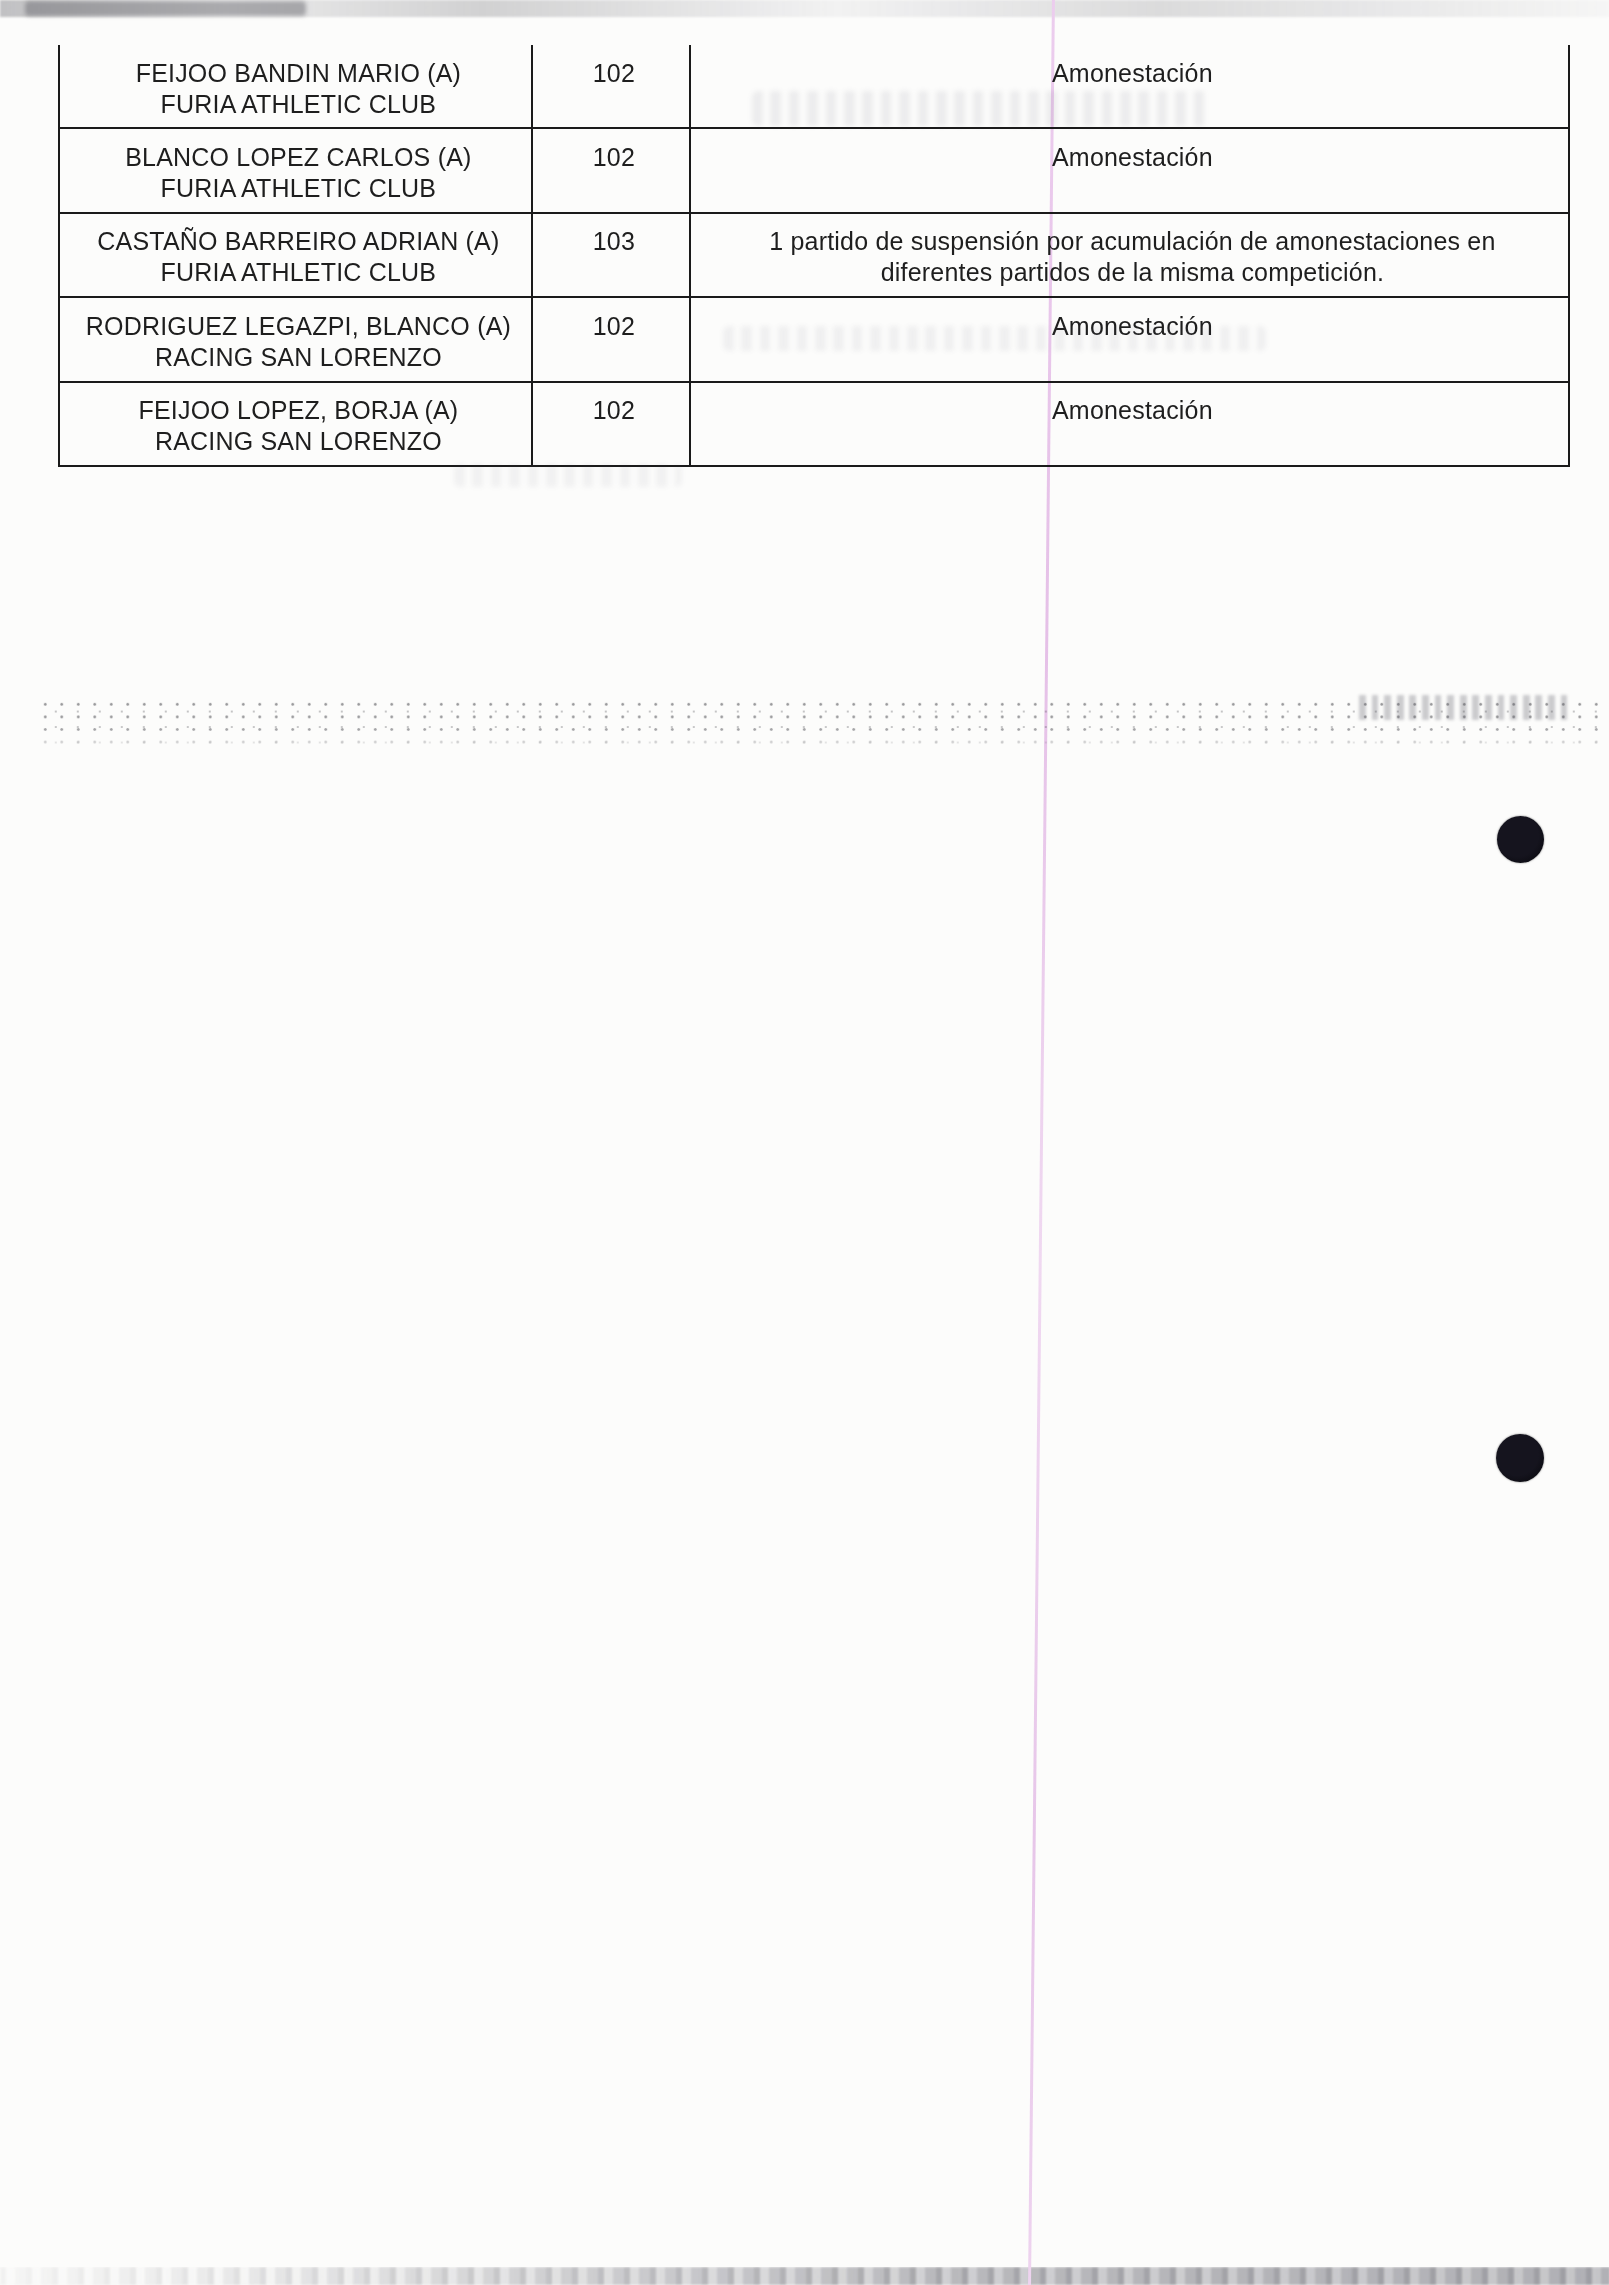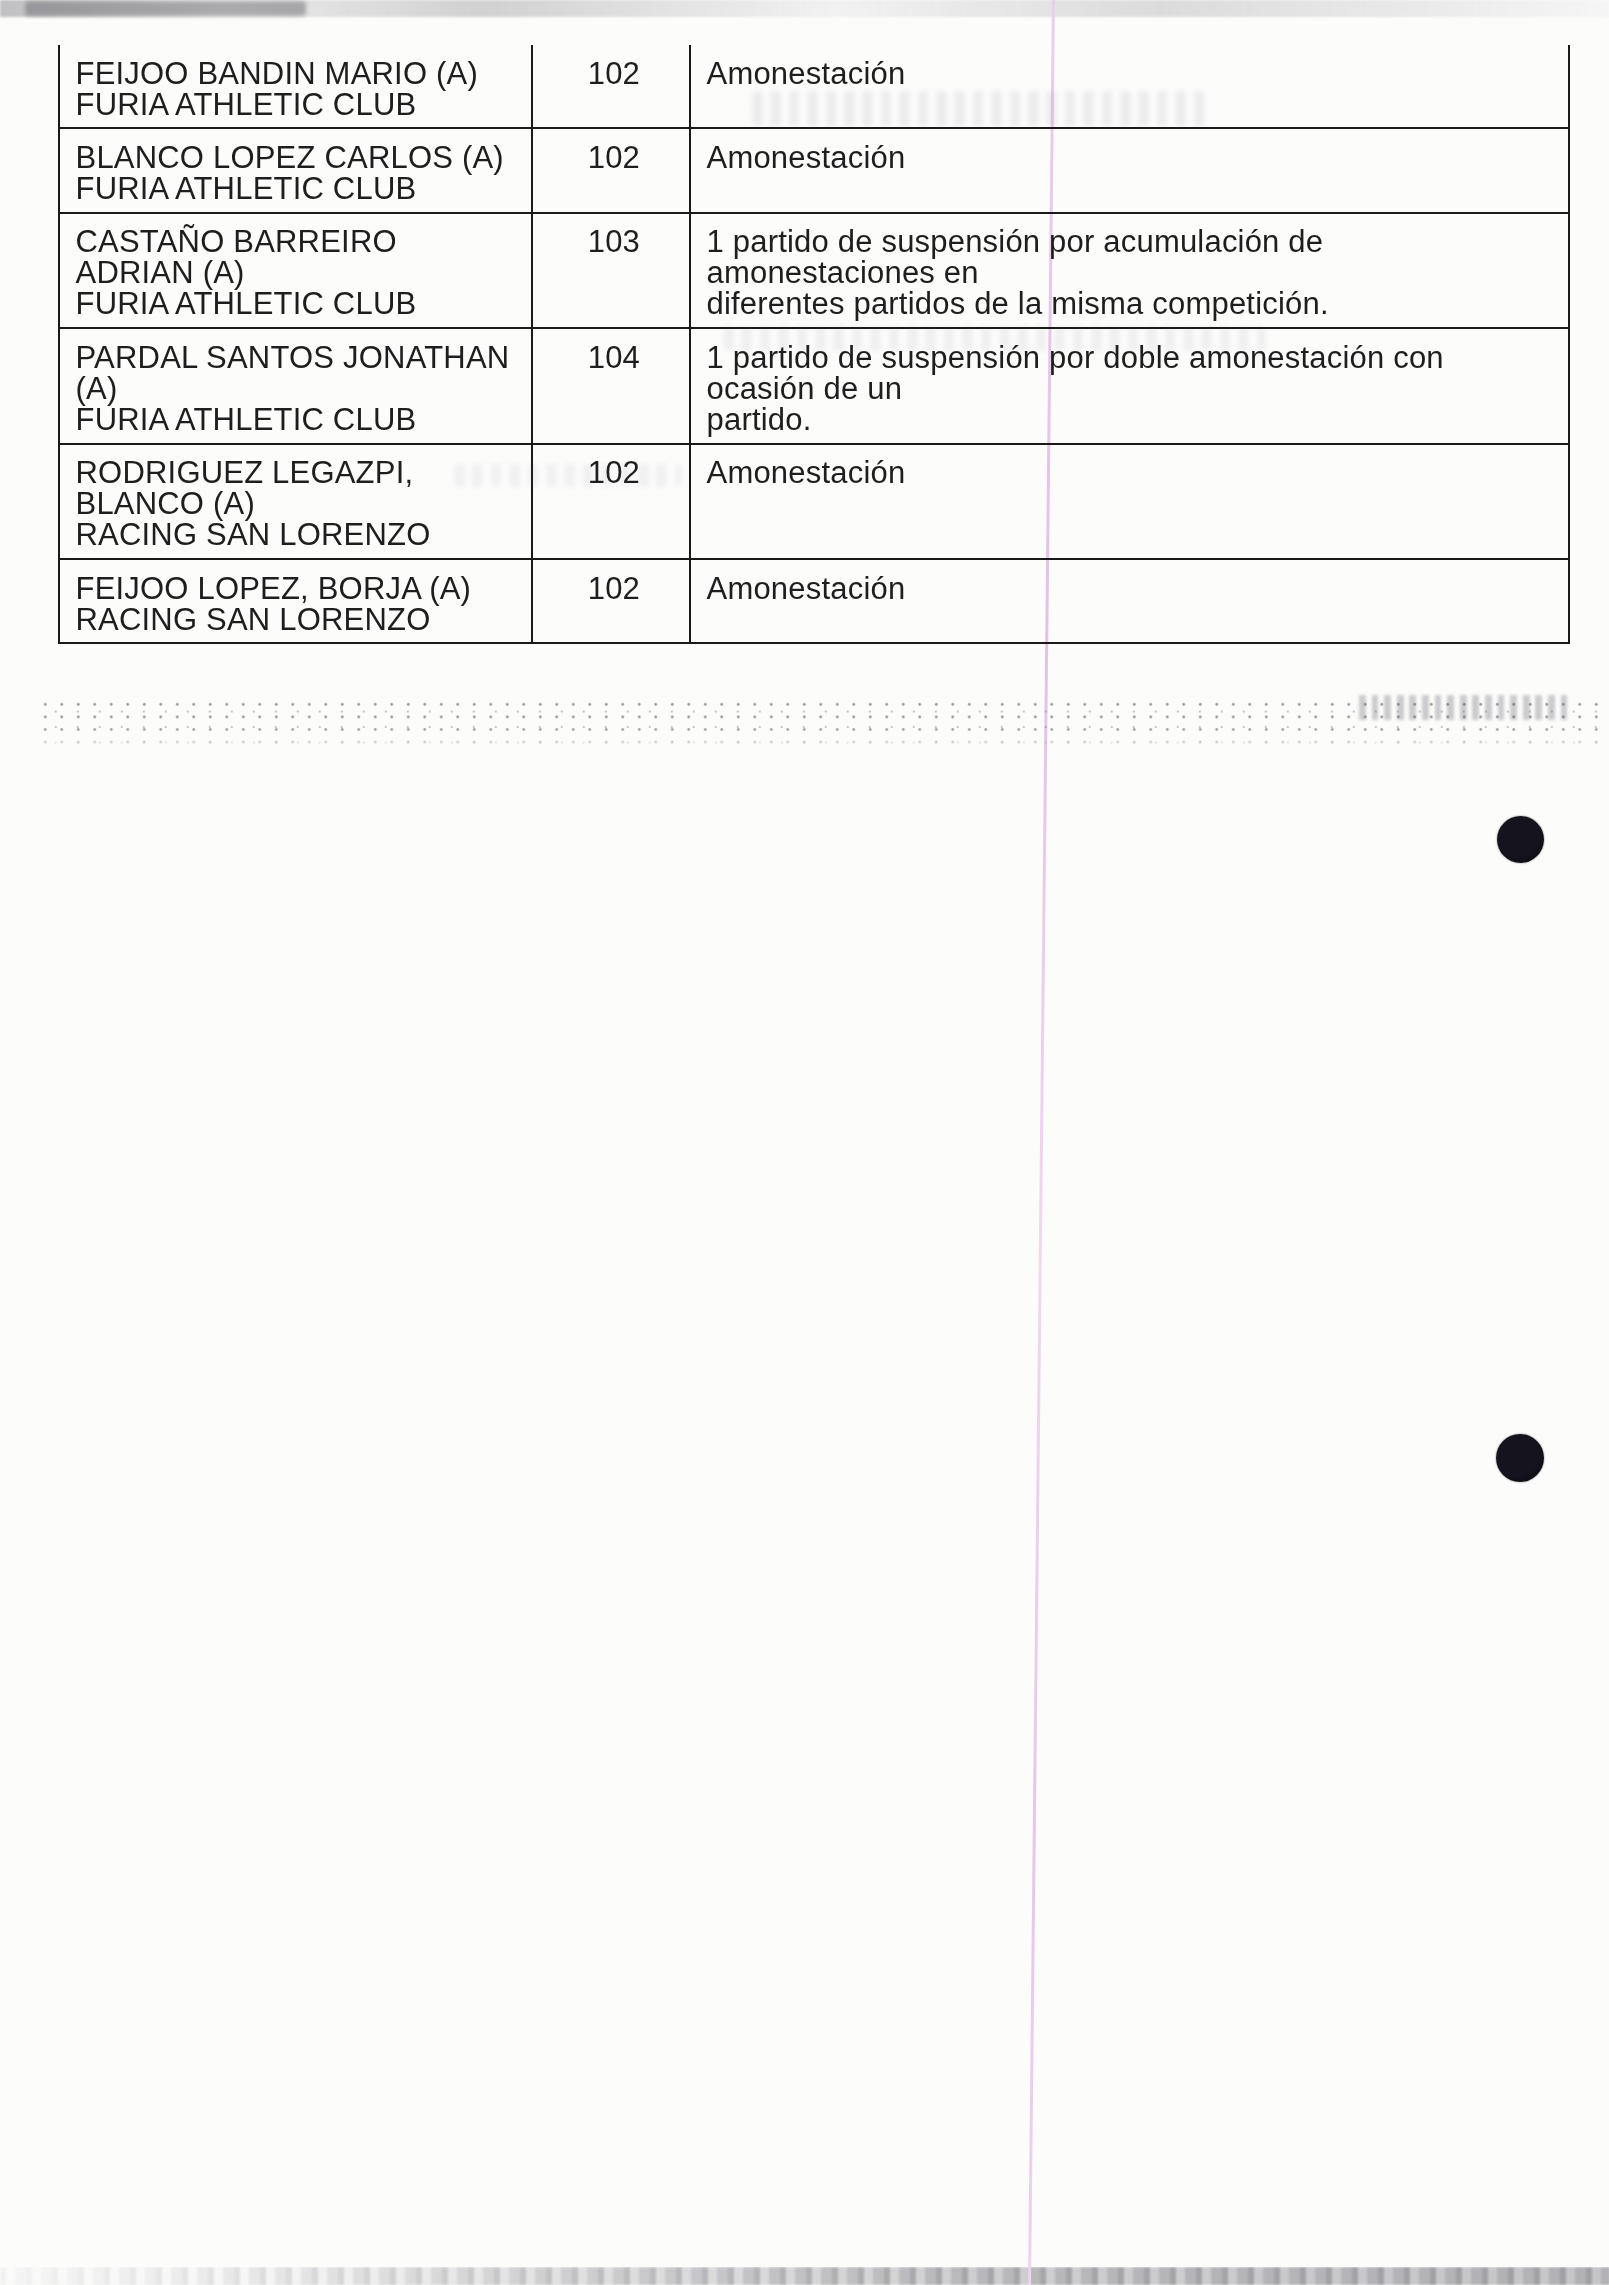--- a/index.html
+++ b/index.html
@@ -35,23 +35,24 @@
 
   
   table.sanctions {
     position:absolute; left:58px; top:45px; width:1510px;
     border-collapse:collapse; table-layout:fixed;
     z-index:2;
   }
   table.sanctions td {
     border:2.9px solid #1a1a1a;
     vertical-align:top;
-    font-size:31px; line-height:31px; letter-spacing:0.2px;
+    font-size:25px; line-height:31px; letter-spacing:0.2px;
     padding:12.6px 9.7px 7.8px 15.5px;
     background:transparent;
+    text-align:center;
   }
   table.sanctions tr { height:82px; }
   table.sanctions tr:first-child { height:77px; }
   table.sanctions tr:first-child td { border-top:none; }
   td.article-cell { text-align:center; padding-left:3.9px; padding-right:7.8px; }
   td.sanction-cell { padding-left:19.4px; padding-right:49px; white-space:pre-line; }
 
   
   .ghost {
     position:absolute; z-index:2; border-radius:5.8px; opacity:.5;
@@ -137,29 +138,20 @@
     <tr>
       <td class="name-cell">
         <div>CASTAÑO BARREIRO ADRIAN (A)</div>
         <div>FURIA ATHLETIC CLUB</div>
       </td>
       <td class="article-cell">103</td>
       <td class="sanction-cell">1 partido de suspensión por acumulación de amonestaciones en
 diferentes partidos de la misma competición.</td>
     </tr>
 
-    <tr>
-      <td class="name-cell">
-        <div>PARDAL SANTOS JONATHAN (A)</div>
-        <div>FURIA ATHLETIC CLUB</div>
-      </td>
-      <td class="article-cell">104</td>
-      <td class="sanction-cell">1 partido de suspensión por doble amonestación con ocasión de un
-partido.</td>
-    </tr>
 
     <tr>
       <td class="name-cell">
         <div>RODRIGUEZ LEGAZPI, BLANCO (A)</div>
         <div>RACING SAN LORENZO</div>
       </td>
       <td class="article-cell">102</td>
       <td class="sanction-cell">Amonestación</td>
     </tr>
 

